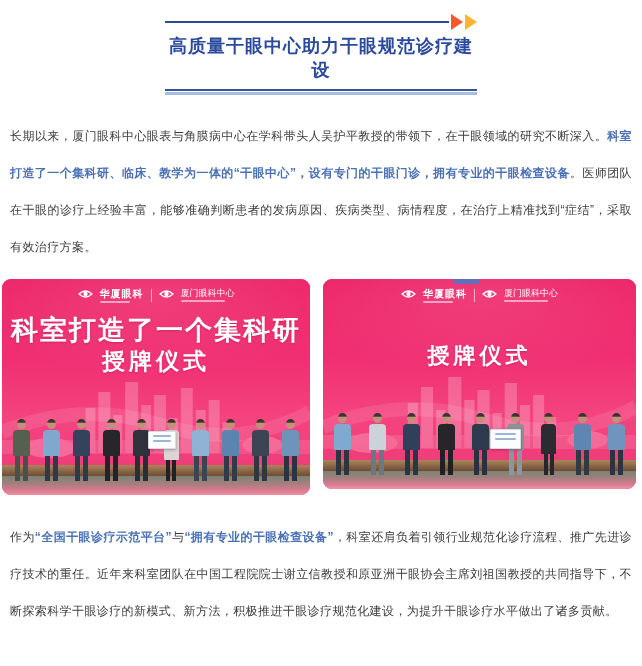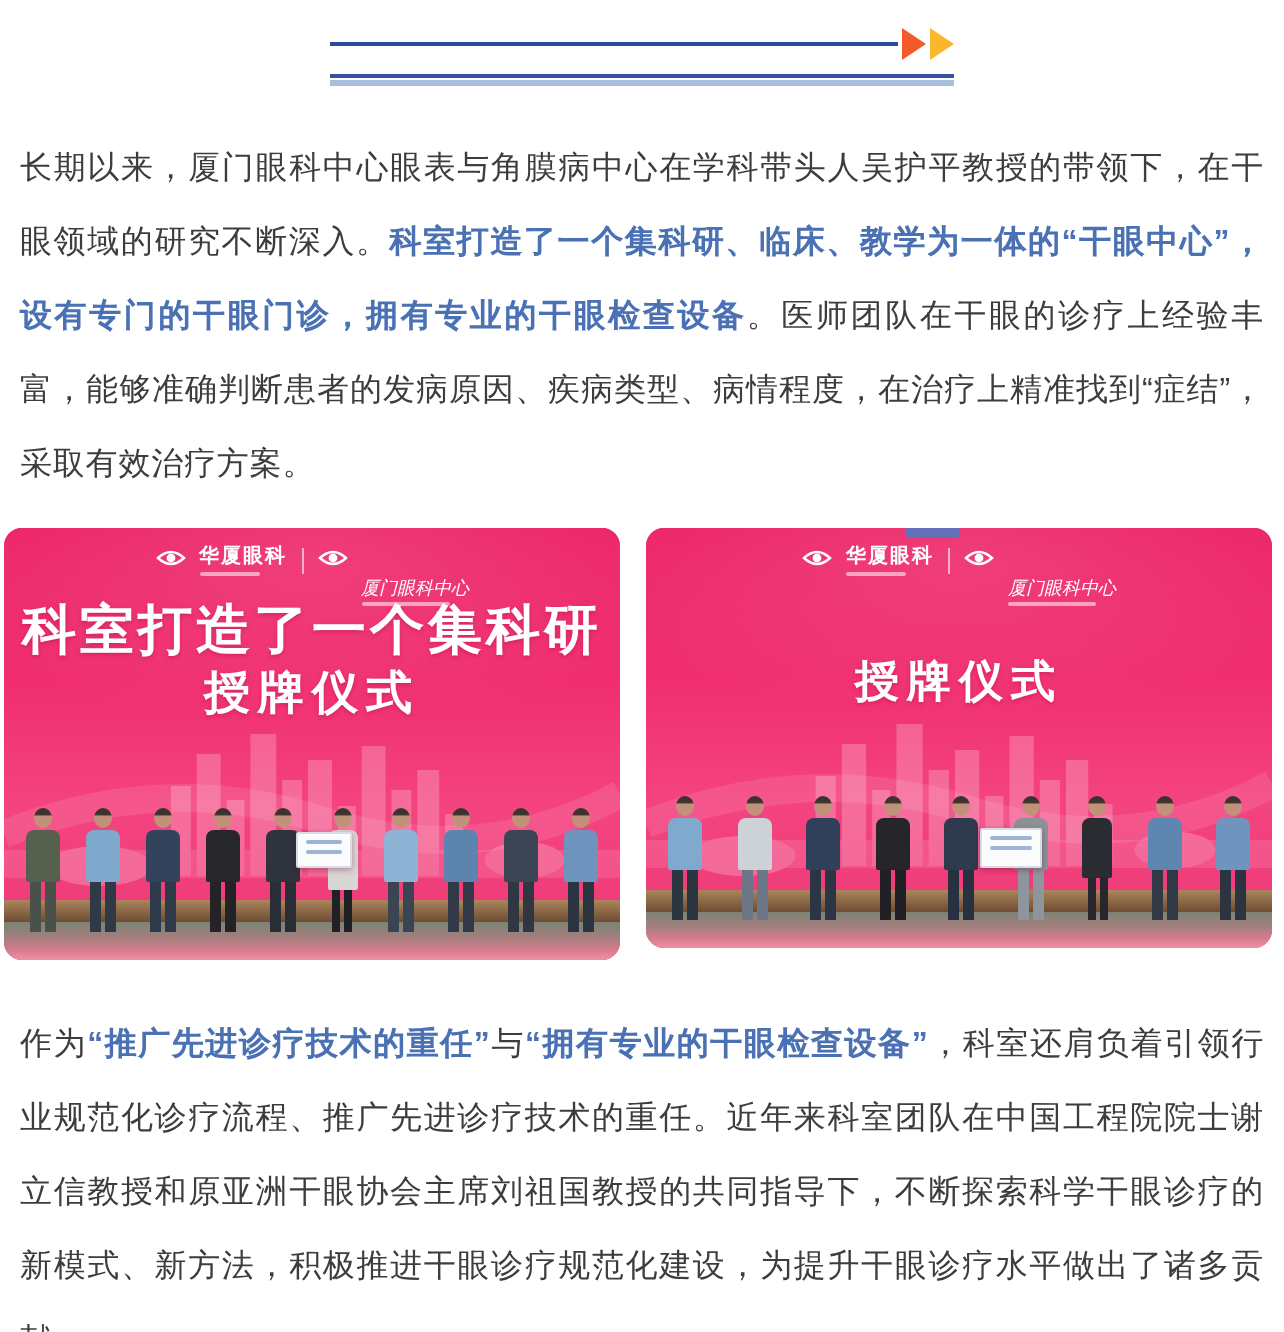--- a/index.html
+++ b/index.html
@@ -12,21 +12,21 @@
   .hline-row{display:flex;align-items:center;height:16px;}
   .hline{width:284px;height:2px;background:#2b4a9b;}
   .arrow{width:0;height:0;border-top:8px solid transparent;border-bottom:8px solid transparent;}
   .arrow1{border-left:12px solid #f25a2b;margin-left:2px;}
   .arrow2{border-left:12px solid #fbb62e;margin-left:2px;}
   .htitle{margin-top:4px;text-align:center;font-size:18px;font-weight:bold;color:#2b4a9b;letter-spacing:1px;}
   .hunder{margin-top:7px;}
   .u1{height:2px;background:#35539f;}
   .u2{height:3px;background:#a9bede;margin-top:1px;}
   
-  .para{width:622px;margin:0 auto;font-size:16px;line-height:37px;color:#3d3d3d;
+  .para{width:622px;margin:0 auto;font-size:12px;line-height:37px;color:#3d3d3d;
         text-align:justify;letter-spacing:0.4px;}
   .p1{margin-top:23px;}
   .p2{margin-top:24px;}
   .seg-blue{color:#4a71b4;font-weight:bold;}
   
   .photos{display:flex;gap:13px;padding-left:2px;margin-top:13px;align-items:flex-start;}
   .photo{position:relative;border-radius:9px;overflow:hidden;background:#ee2f6f;}
   .photo-left{width:308px;height:216px;}
   .photo-right{width:313px;height:210px;}
   .backdrop{position:absolute;left:0;right:0;top:0;
@@ -40,21 +40,21 @@
     background:linear-gradient(180deg,#ab855c 0%,#6d4c33 100%);}
   .photo-left  .stage-strip{top:186px;}
   .photo-right .stage-strip{top:181px;}
   .floor{position:absolute;left:0;right:0;bottom:0;
     background:linear-gradient(180deg,#7c8374 0%, #a37f7e 40%, #d57a8d 72%, #f18fa4 100%);}
   .photo-left  .floor{top:197px;}
   .photo-right .floor{top:192px;}
   .logo-row{position:absolute;top:10px;left:0;right:0;display:flex;justify-content:center;
     align-items:flex-start;gap:7px;color:#ffffff;}
   .logo-cn{font-size:10px;font-weight:bold;letter-spacing:1px;line-height:10px;}
-  .logo-script{font-size:9px;font-style:italic;line-height:9px;margin-top:16px;}
+  .logo-script{font-size:9px;line-height:9px;}
   .logo-sub{height:2px;background:rgba(255,255,255,0.55);margin-top:2px;border-radius:1px;}
   .sub-a{width:30px;}  .sub-b{width:44px;}
   .logo-div{width:1px;height:13px;background:rgba(255,255,255,0.6);}
   .ph-t1,.ph-t2{position:absolute;left:0;width:100%;text-align:center;color:#ffffff;
     font-weight:bold;text-shadow:0 1px 2px rgba(160,10,70,0.35);white-space:nowrap;}
   .photo-left  .ph-t1{top:33px;font-size:27px;letter-spacing:2px;}
   .photo-left  .ph-t2{top:67px;font-size:23px;letter-spacing:4px;}
   .photo-right .ph-t1{top:32px;font-size:23px;letter-spacing:1px;}
   .photo-right .ph-t2{top:62px;font-size:22px;letter-spacing:4px;}
   .people-row{position:absolute;left:11px;right:11px;bottom:14px;display:flex;
@@ -78,20 +78,21 @@
 <body>
 
 <div>
 
   <div class="header">
     <div class="hline-row">
       <div class="hline"></div>
       <div class="arrow arrow1"></div>
       <div class="arrow arrow2"></div>
     </div>
+    <div class="htitle">高质量干眼中心助力干眼规范诊疗建设</div>
     <div class="hunder">
       <div class="u1"></div>
       <div class="u2"></div>
     </div>
   </div>
 
   <p class="para p1"><span class="seg-normal">长期以来，厦门眼科中心眼表与角膜病中心在学科带头人吴护平教授的带领下，在干眼领域的研究不断深入。</span><span class="seg-blue">科室打造了一个集科研、临床、教学为一体的“干眼中心”，设有专门的干眼门诊，拥有专业的干眼检查设备</span><span class="seg-normal">。医师团队在干眼的诊疗上经验丰富，能够准确判断患者的发病原因、疾病类型、病情程度，在治疗上精准找到“症结”，采取有效治疗方案。</span></p>
 
   <div class="photos">
 
@@ -291,15 +292,15 @@
           </div>
         </div>
       <div class="plaque">
           <i></i>
           <i></i>
         </div>
     </div>
 
   </div>
 
-  <p class="para p2"><span class="seg-normal">作为</span><span class="seg-blue">“推广先进诊疗技术的重任”</span><span class="seg-normal">与</span><span class="seg-blue">“拥有专业的干眼检查设备”</span><span class="seg-normal">，科室还肩负着引领行业规范化诊疗流程、推广先进诊疗技术的重任。近年来科室团队在中国工程院院士谢立信教授和原亚洲干眼协会主席刘祖国教授的共同指导下，不断探索科学干眼诊疗的新模式、新方法，积极推进干眼诊疗规范化建设，为提升干眼诊疗水平做出了诸多贡献。</span></p>
+  <p class="para p2"><span class="seg-normal">作为</span><span class="seg-blue">“全国干眼诊疗示范平台”</span><span class="seg-normal">与</span><span class="seg-blue">“拥有专业的干眼检查设备”</span><span class="seg-normal">，科室还肩负着引领行业规范化诊疗流程、推广先进诊疗技术的重任。近年来科室团队在中国工程院院士谢立信教授和原亚洲干眼协会主席刘祖国教授的共同指导下，不断探索科学干眼诊疗的新模式、新方法，积极推进干眼诊疗规范化建设，为提升干眼诊疗水平做出了诸多贡献。</span></p>
 
 </div>
 
 </body></html>

